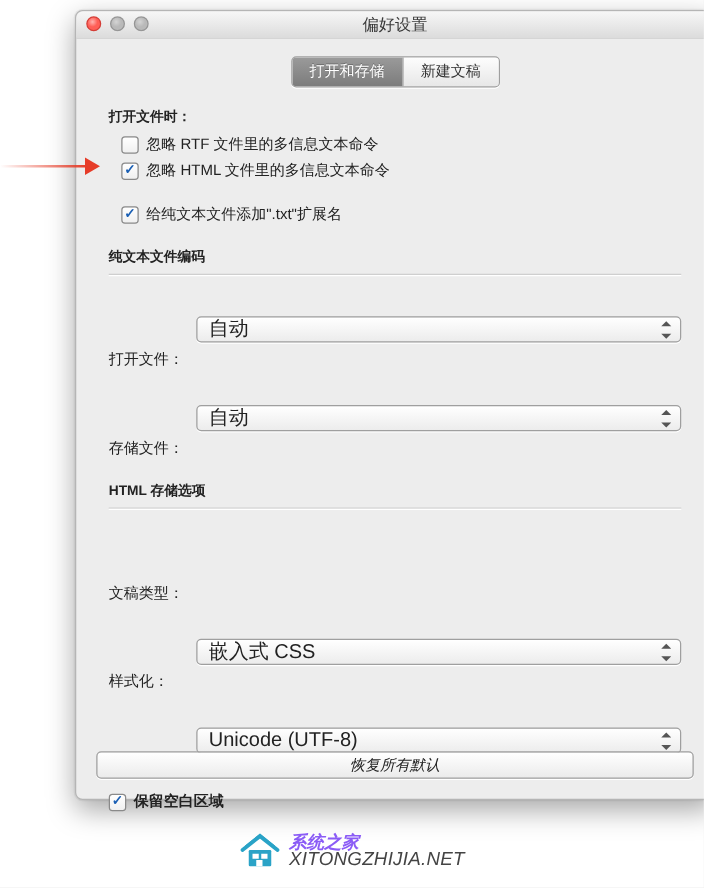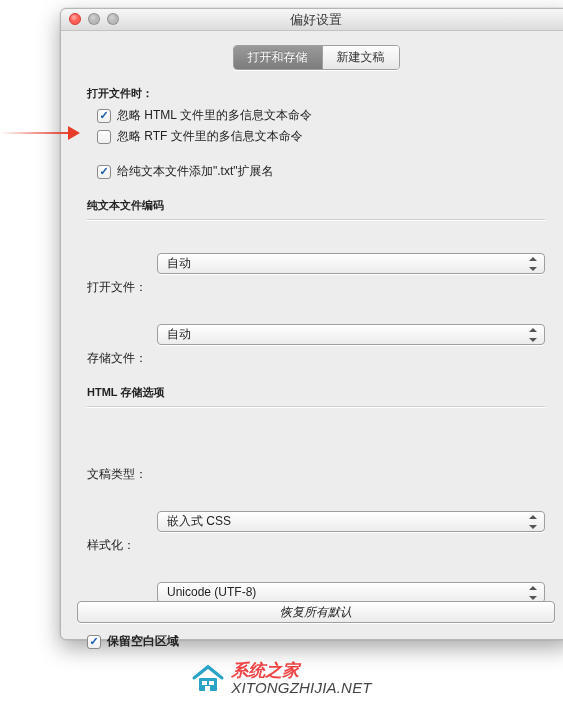--- a/index.html
+++ b/index.html
@@ -146,21 +146,21 @@
   }
   .select {
     flex: 1;
     height: 21px;
     border: 1px solid #9f9f9f;
     border-radius: 4px;
     background: linear-gradient(#ffffff, #ececec);
     position: relative;
     padding: 0 36px 0 9px;
     line-height: 19px;
-    font-size: 12px;
+    font-size: 16px;
     color: #222;
     box-shadow: 0 1px 0 #fff, inset 0 1px 0 #fff;
   }
   .select::after {
     content: "";
     position: absolute;
     right: 6px; top: 4px;
     width: 7px; height: 11px;
     background:
       linear-gradient(#666,#666), linear-gradient(#666,#666);
@@ -205,21 +205,21 @@
     position: absolute;
     left: 0; right: 0;
     bottom: 14px;
     display: flex;
     justify-content: center;
     align-items: center;
     gap: 6px;
   }
   .wm-icon svg { display:block; }
   .wm-text { display:flex; flex-direction:column; line-height:1.05; }
-  .wm-cn { font-size: 17px; font-weight: bold; color:#ef4444; font-style: italic; }
+  .wm-cn { font-size: 14px; font-weight: bold; color:#8b5cf6; font-style: italic; }
   .wm-en { font-size: 15px; color:#444; letter-spacing: 0.2px; font-style: italic; text-align: center;}
 </style>
 </head>
 <body>
 
 <div class="arrow">
   <div class="arrow-line"></div>
   <div class="arrow-head"></div>
 </div>
 
@@ -238,26 +238,26 @@
       <div class="segbtn active">打开和存储</div>
       <div class="segbtn">新建文稿</div>
     </div>
   </div>
 
   <div class="content">
 
     <div class="group">
       <div class="section-title">打开文件时：</div>
       <div class="row-check">
+        <div class="checkbox"></div>
+        <span class="check-label">忽略 RTF 文件里的多信息文本命令</span>
+      </div>
+      <div class="row-check">
         <div class="checkbox checked"></div>
         <span class="check-label">忽略 HTML 文件里的多信息文本命令</span>
-      </div>
-      <div class="row-check">
-        <div class="checkbox"></div>
-        <span class="check-label">忽略 RTF 文件里的多信息文本命令</span>
       </div>
     </div>
 
     <div class="group">
       <div class="row-check">
         <div class="checkbox checked"></div>
         <span class="check-label">给纯文本文件添加".txt"扩展名</span>
       </div>
     </div>
 

